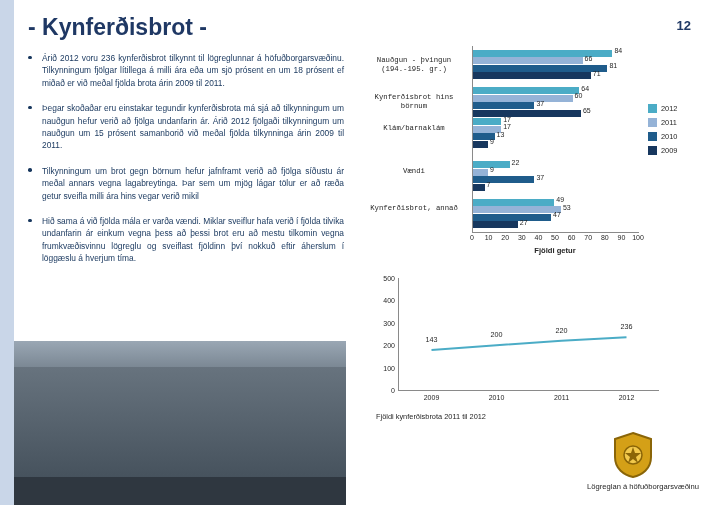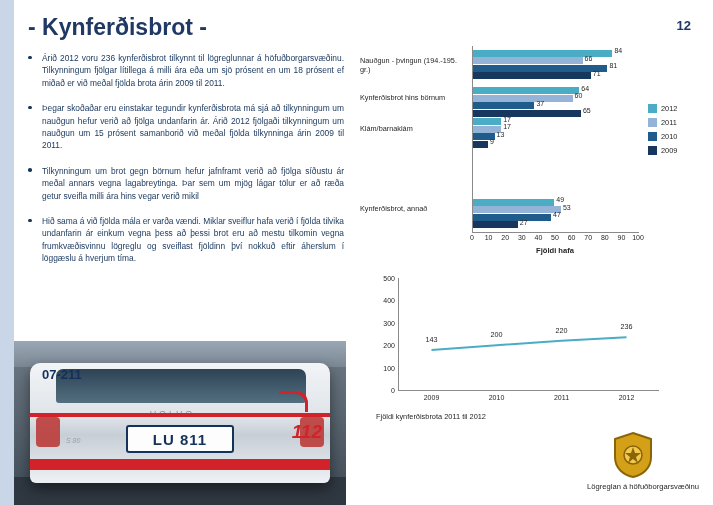--- a/index.html
+++ b/index.html
@@ -103,22 +103,22 @@
   .grp{position:absolute;left:0;width:100%;}
   .bar{
     position:absolute;left:0;height:7px;
   }
   .bar .val{
     position:absolute;left:100%;top:-2.5px;margin-left:2px;
     font-size:7px;color:#262626;white-space:nowrap;
   }
   .cat-label{
     position:absolute;right:100%;margin-right:5px;
-    width:108px;text-align:left;
-    font-size:7.3px;color:#262626;line-height:9px;
+    width:108px;text-align:center;
+    font-size:7.3px;color:#262626;line-height:9px;font-family:Liberation Mono, monospace;
   }
   .bc-xaxis{
     position:absolute;left:112px;top:186px;width:166px;height:14px;
   }
   .bc-tick{
     position:absolute;top:2px;font-size:7px;color:#262626;transform:translateX(-50%);
   }
   .bc-xtitle{
     position:absolute;left:112px;top:200px;width:166px;text-align:center;
     font-size:7.6px;font-weight:bold;color:#262626;
@@ -188,33 +188,20 @@
   </div>
   <div class="bullet">
     <span class="dot"></span>
     <span>Hið sama á við fjölda mála er varða vændi. Miklar sveiflur hafa verið í fjölda tilvika undanfarin ár einkum vegna þess að þessi brot eru að mestu tilkomin vegna frumkvæðisvinnu lögreglu og sveiflast fjöldinn því nokkuð eftir áherslum í löggæslu á hverjum tíma.</span>
   </div>
 </div>
 
 <div class="photo">
   <div class="ph-sky"></div>
   <div class="ph-ground"></div>
-  <div class="car">
-    <div class="car-window"></div>
-    <div class="topnum">07-211</div>
-    <div class="volvo">VOLVO</div>
-    <div class="car-redstripe2"></div>
-    <div class="taillight-l"></div>
-    <div class="taillight-r"></div>
-    <div class="s80">S 80</div>
-    <div class="plate">LU 811</div>
-    <div class="num112">112</div>
-    <div class="hook"></div>
-    <div class="car-redstripe"></div>
-  </div>
 </div>
 
 <div class="barchart">
   <div class="bc-plot" id="bc-plot">
       <div class="grp" style="top: 3.85px; height: 29.5px;">
         <div class="cat-label" style="top: 5.75px;">Nauðgun - þvingun (194.-195. gr.)</div>
         <div class="bar" style="top: 0px; width: 139.44px; background: rgb(75, 172, 198);">
           <span class="val">84</span>
         </div>
         <div class="bar" style="top: 7.5px; width: 109.56px; background: rgb(149, 179, 215);">
@@ -248,20 +235,35 @@
           <span class="val">17</span>
         </div>
         <div class="bar" style="top: 7.5px; width: 28.22px; background: rgb(149, 179, 215);">
           <span class="val">17</span>
         </div>
         <div class="bar" style="top: 15px; width: 21.58px; background: rgb(31, 92, 139);">
           <span class="val">13</span>
         </div>
         <div class="bar" style="top: 22.5px; width: 14.94px; background: rgb(23, 55, 94);">
           <span class="val">9</span>
+        </div>
+      </div>
+      <div class="grp" style="top: 115.45px; height: 29.5px;">
+        <div class="cat-label" style="top: 5.75px;">Vændi</div>
+        <div class="bar" style="top: 0px; width: 36.52px; background: rgb(75, 172, 198);">
+          <span class="val">22</span>
+        </div>
+        <div class="bar" style="top: 7.5px; width: 14.94px; background: rgb(149, 179, 215);">
+          <span class="val">9</span>
+        </div>
+        <div class="bar" style="top: 15px; width: 61.42px; background: rgb(31, 92, 139);">
+          <span class="val">37</span>
+        </div>
+        <div class="bar" style="top: 22.5px; width: 11.62px; background: rgb(23, 55, 94);">
+          <span class="val">7</span>
         </div>
       </div>
       <div class="grp" style="top: 152.65px; height: 29.5px;">
         <div class="cat-label" style="top: 5.75px;">Kynferðisbrot, annað</div>
         <div class="bar" style="top: 0px; width: 81.34px; background: rgb(75, 172, 198);">
           <span class="val">49</span>
         </div>
         <div class="bar" style="top: 7.5px; width: 87.98px; background: rgb(149, 179, 215);">
           <span class="val">53</span>
         </div>
@@ -279,21 +281,21 @@
       <div class="bc-tick" style="left: 33.2px;">20</div>
       <div class="bc-tick" style="left: 49.8px;">30</div>
       <div class="bc-tick" style="left: 66.4px;">40</div>
       <div class="bc-tick" style="left: 83px;">50</div>
       <div class="bc-tick" style="left: 99.6px;">60</div>
       <div class="bc-tick" style="left: 116.2px;">70</div>
       <div class="bc-tick" style="left: 132.8px;">80</div>
       <div class="bc-tick" style="left: 149.4px;">90</div>
       <div class="bc-tick" style="left: 166px;">100</div>
     </div>
-  <div class="bc-xtitle">Fjöldi hafa</div>
+  <div class="bc-xtitle">Fjöldi getur</div>
   <div class="legend" id="bc-legend">
       <div>
         <i style="background: rgb(75, 172, 198);"></i>
         <span>2012</span>
       </div>
       <div>
         <i style="background: rgb(149, 179, 215);"></i>
         <span>2011</span>
       </div>
       <div>

